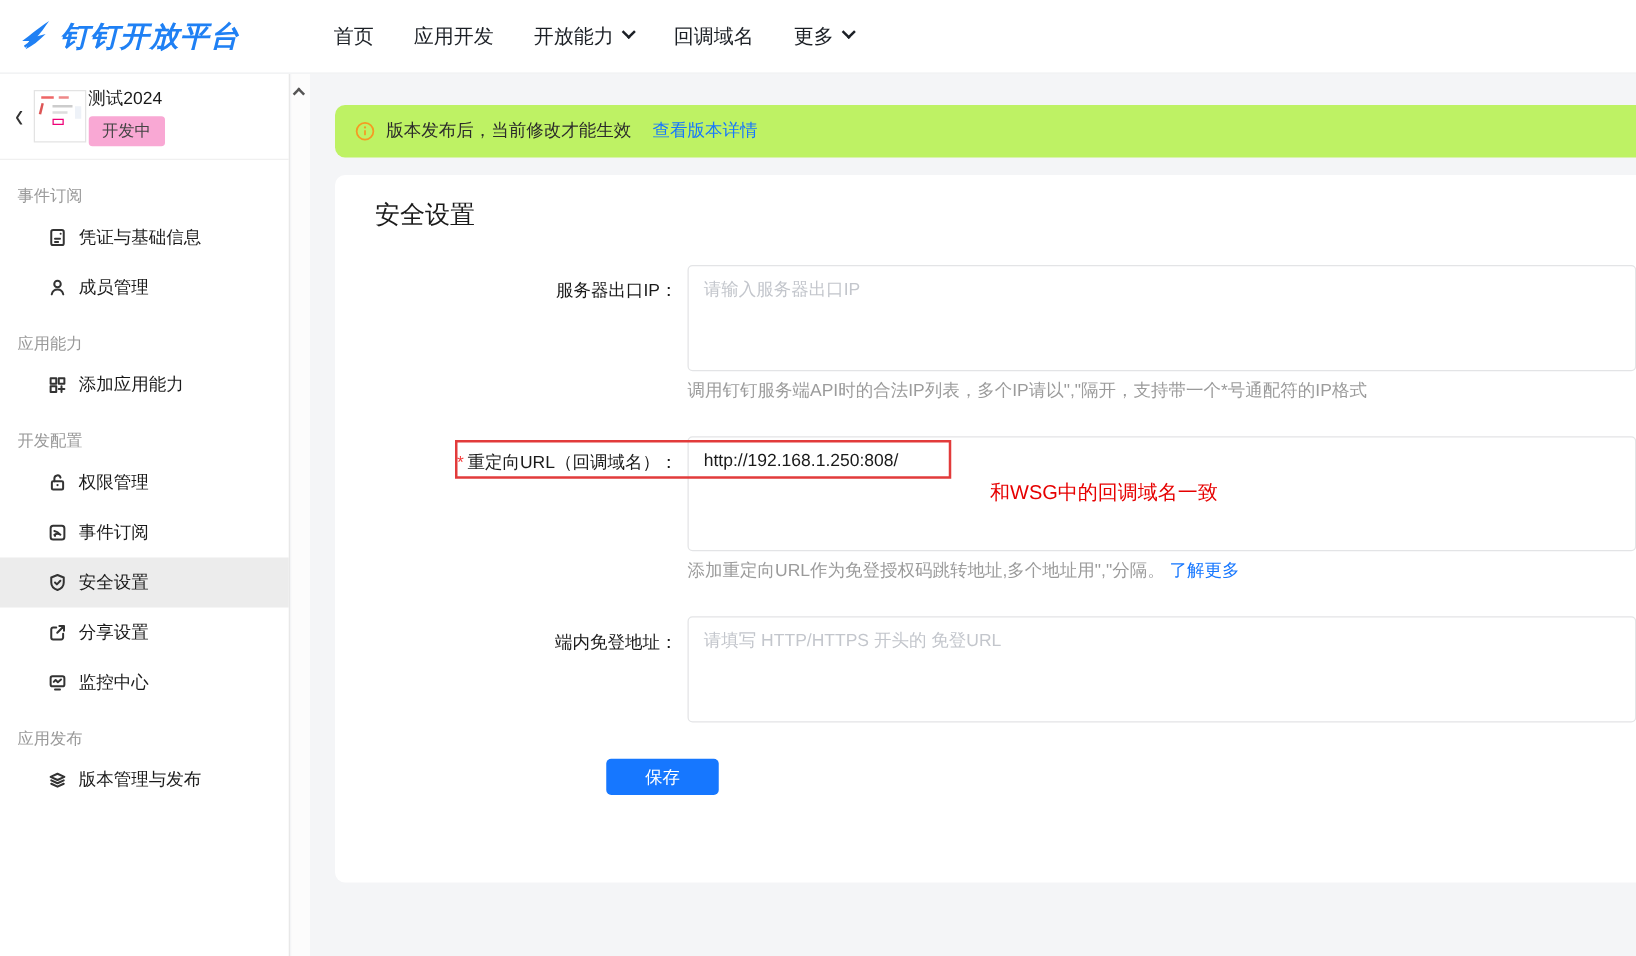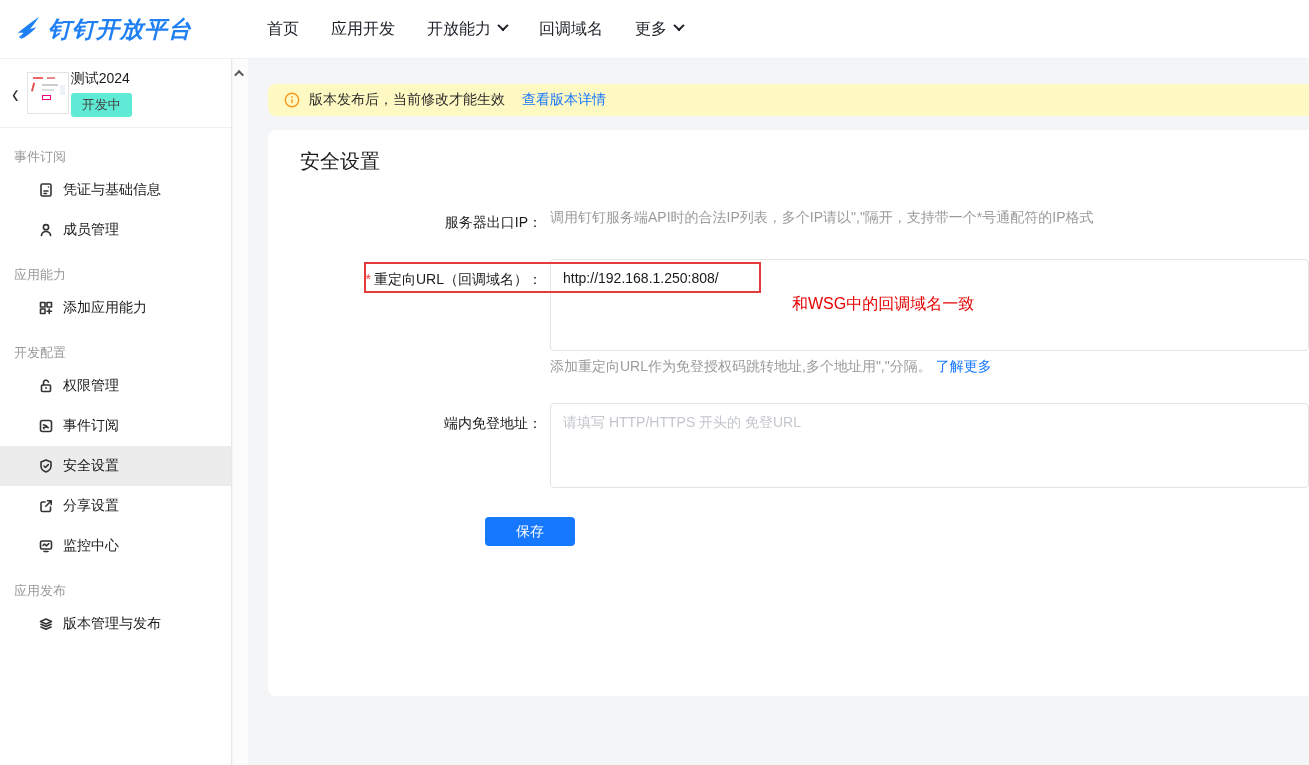--- a/index.html
+++ b/index.html
@@ -39,34 +39,34 @@
                overflow:hidden; flex:0 0 auto; }
   .app-thumb .t1 { position:absolute; top:4px; left:5px; width:10px; height:2px; background:#e66; }
   .app-thumb .t2 { position:absolute; top:4px; left:19px; width:8px; height:2px; background:#e88; }
   .app-thumb .t3 { position:absolute; top:10px; left:4px; width:6px; height:9px; border-left:2px solid #d55; transform:rotate(14deg); }
   .app-thumb .t4 { position:absolute; top:11px; left:14px; width:16px; height:2px; background:#ccc; }
   .app-thumb .t5 { position:absolute; top:16px; left:14px; width:12px; height:2px; background:#ddd; }
   .app-thumb .t6 { position:absolute; top:22px; left:14px; width:9px; height:5px; border:1px solid #e07; }
   .app-thumb .t7 { position:absolute; top:12px; right:3px; width:5px; height:10px; background:#eef2f8; }
   .app-meta { margin-left:2px; }
   .app-name { font-size:14px; color:#1a1a1a; margin-bottom:5px; }
-  .app-status { display:inline-block; background:#5eead4; color:#444; font-size:13px;
+  .app-status { display:inline-block; background:#f9a8d4; color:#444; font-size:13px;
                 padding:3px 11px; border-radius:3px; }
 
   .side-nav { padding-top:4px; }
   .side-section { font-size:13px; color:#999; padding:12px 14px 4px 14px; margin-top:4px; }
   .side-item { height:40px; display:flex; align-items:center; padding-left:38px; font-size:14px;
                color:#1a1a1a; cursor:pointer; position:relative; }
   .side-item.active { background:#ececec; }
   .side-item svg { width:16px; height:16px; margin-right:9px; flex:0 0 auto; stroke:#333; fill:none;
                    stroke-width:1.6; stroke-linecap:round; stroke-linejoin:round; }
 
   
   .main { position:absolute; top:59px; left:248px; right:0; bottom:0; padding-left:20px; overflow:hidden; }
-  .banner { margin-top:25px; height:32px; background:#fef9c3; border-radius:8px 0 0 8px;
+  .banner { margin-top:25px; height:42px; background:#bef264; border-radius:8px 0 0 8px;
             display:flex; align-items:center; padding:0 16px; }
   .banner svg { width:16px; height:16px; flex:0 0 auto; margin-right:9px; }
   .banner-text { font-size:14px; color:#2b2b2b; }
   .banner-link { font-size:14px; color:#1677ff; margin-left:17px; cursor:pointer; }
 
   .card { margin-top:14px; height:566px; background:#fff; border-radius:8px 0 0 8px;
           padding:18px 0 0 32px; }
   .card-title { font-size:20px; font-weight:500; color:#1a1a1a; margin-bottom:27px; }
 
   .form-row { display:flex; position:relative; }
@@ -245,20 +245,21 @@
     <span class="banner-link">查看版本详情</span>
   </div>
 
   <div class="card">
     <div class="card-title">安全设置</div>
 
     
     <div class="form-row row-gap1">
       <div class="f-label">服务器出口IP：</div>
       <div class="f-field">
+        <textarea class="f-input h85" placeholder="请输入服务器出口IP" style=""></textarea>
         <div class="f-help">调用钉钉服务端API时的合法IP列表，多个IP请以","隔开，支持带一个*号通配符的IP格式</div>
       </div>
     </div>
 
     
     <div class="form-row row-gap2">
       <div class="red-box"></div>
       <div class="red-note">和WSG中的回调域名一致</div>
       <div class="f-label"><span class="req">*</span><span>重定向URL（回调域名）：</span></div>
       <div class="f-field">

